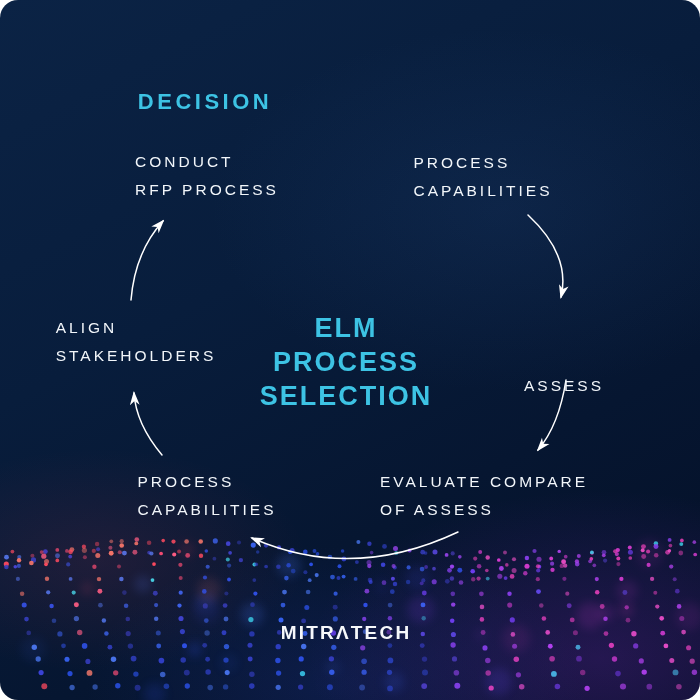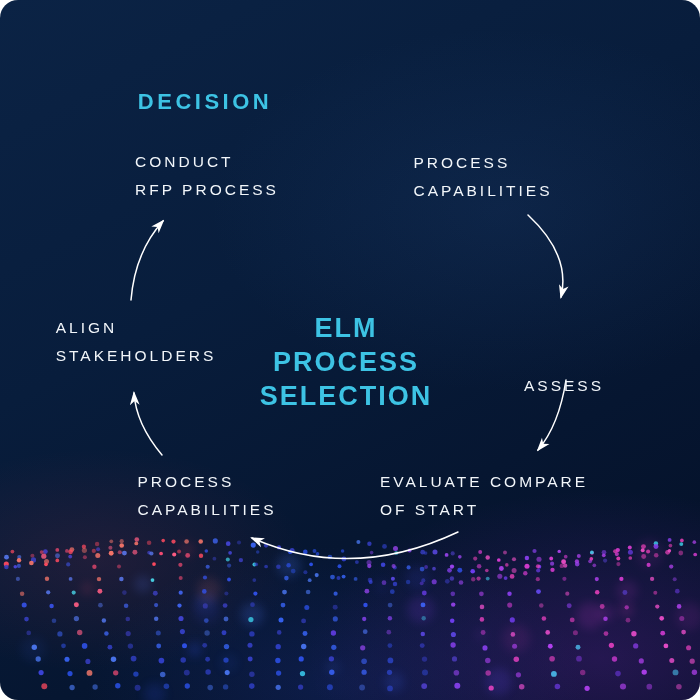--- a/index.html
+++ b/index.html
@@ -530,23 +530,26 @@
   </div>
   <div class="step" style="left:564px; top:342px;margin-top:44px;">
     <div>ASSESS</div>
   </div>
   <div class="step" style="left:207px; top:496px;">
     <div>PROCESS</div>
     <div>CAPABILITIES</div>
   </div>
   <div class="step" style="left:484px; top:496px;">
     <div>EVALUATE COMPARE</div>
-    <div>OF START</div>
+    <div>OF ASSESS</div>
   </div>
 
   <div class="center-title" style="left:346px; top:337px;margin-top:25px;">
     <div>ELM</div>
     <div>PROCESS</div>
     <div>SELECTION</div>
   </div>
 
+  <div class="logo" style="left:346px; top:633px;">
+    <span>MITR</span><span class="lam">Λ</span><span>TECH</span>
+  </div>
 
 </div>
 
 </body></html>

